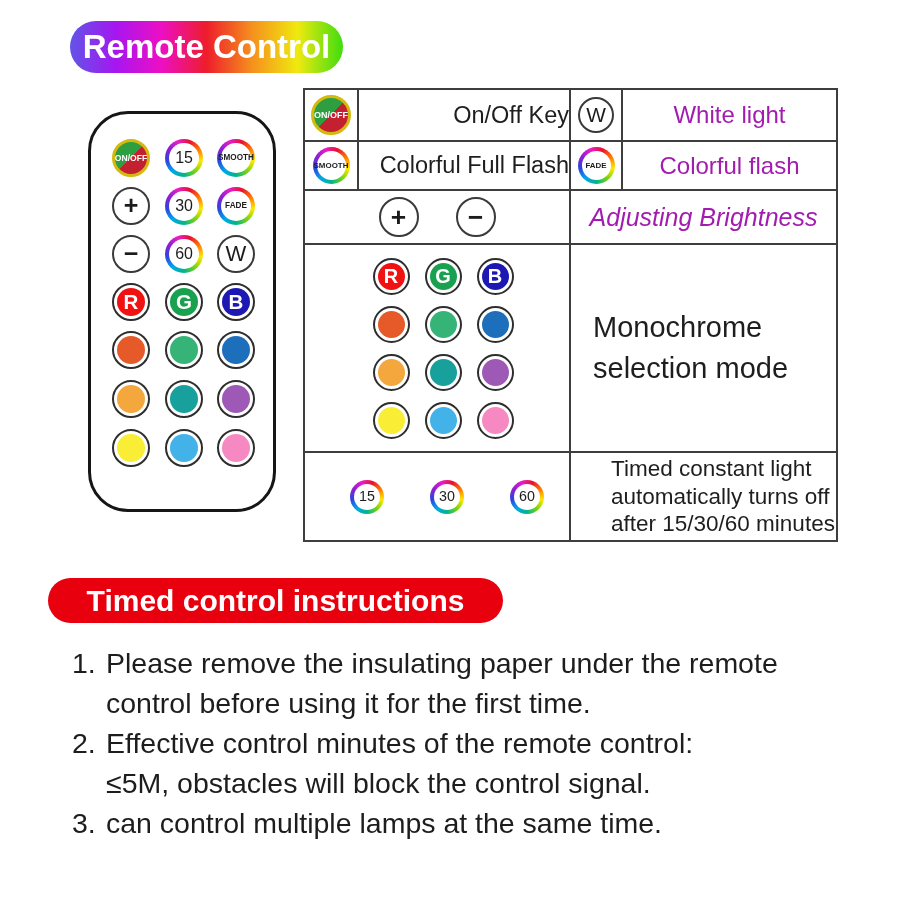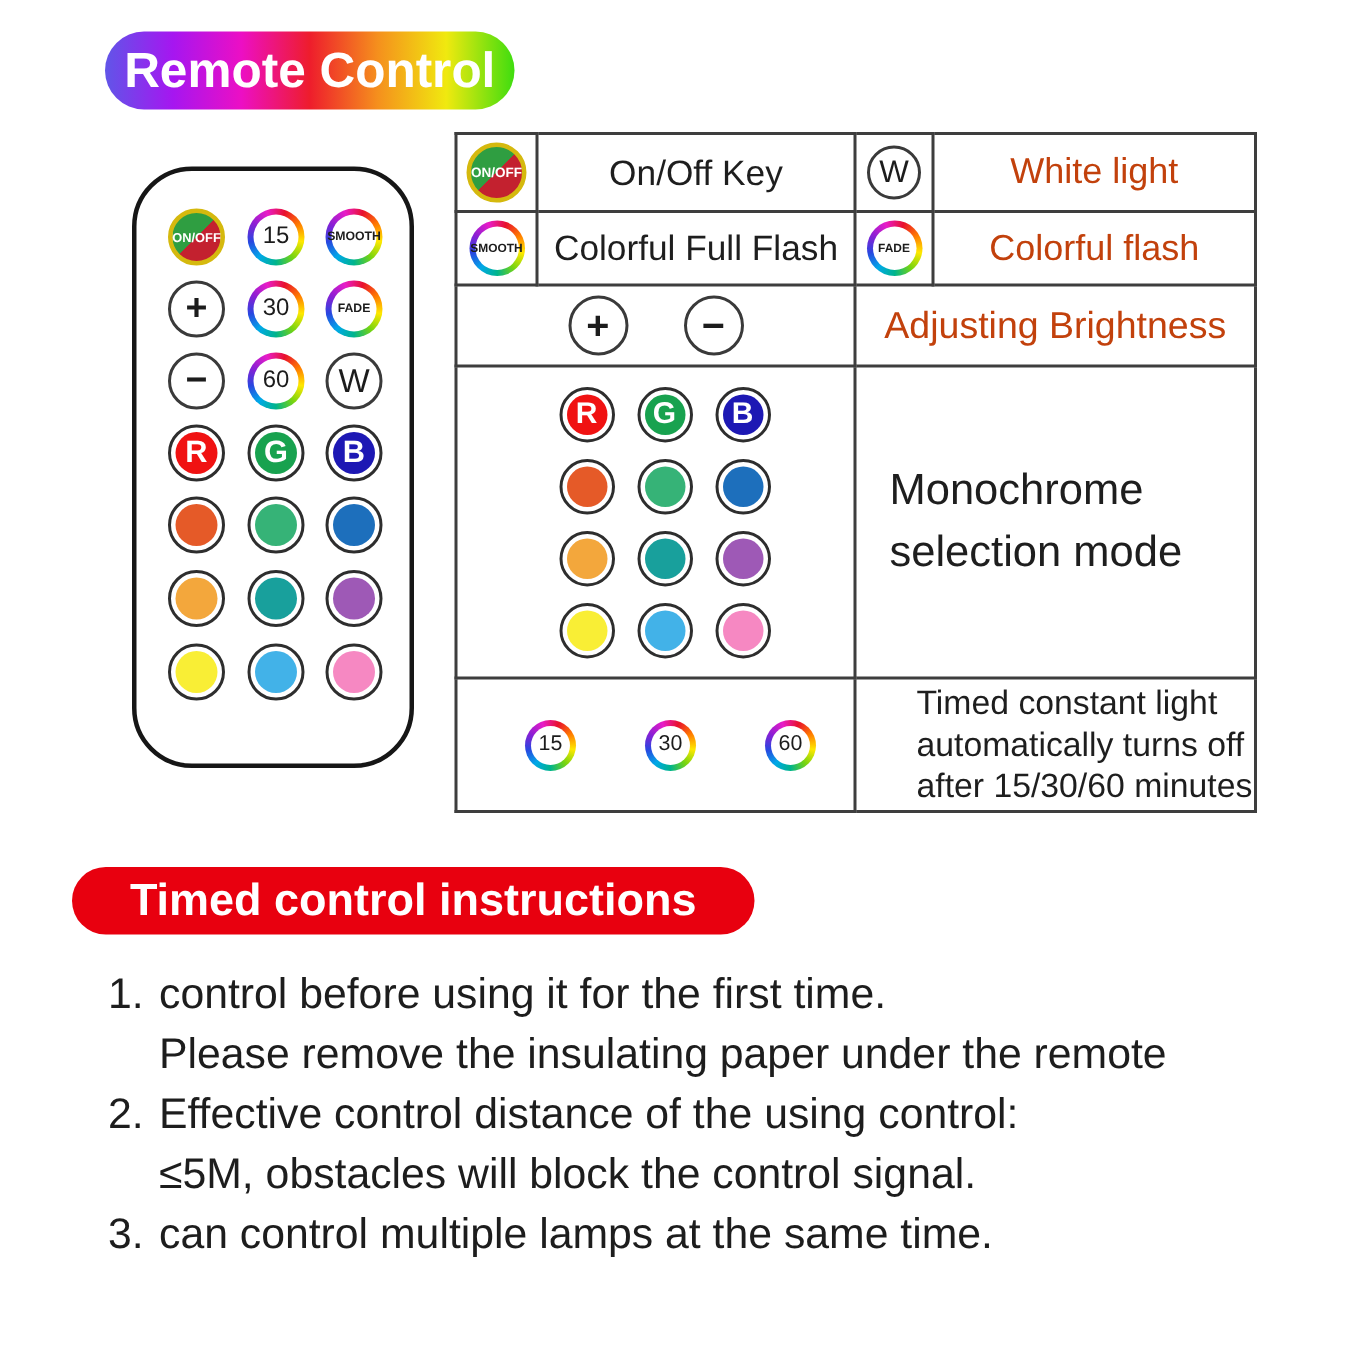--- a/index.html
+++ b/index.html
@@ -26,23 +26,23 @@
   .btn.color{background:#fff;border:2.5px solid #2e2e2e;}
   .btn.color .fill{position:absolute;inset:3px;border-radius:50%;z-index:1;}
   .btn.color .lbl{color:#fff;}
 
   
   .ptable{position:absolute;left:303px;top:88px;border-collapse:collapse;table-layout:fixed;}
   .ptable td{border:2px solid #3e3e3e;padding:0;vertical-align:middle;overflow:hidden;}
   .col1{width:52px;} .col2{width:210px;} .col3{width:50px;} .col4{width:213px;}
   .r1 td{height:50px;} .r2 td{height:47px;} .r3 td{height:52px;} .r4 td{height:206px;} .r5 td{height:87px;padding-left:20px;}
   .iwrap{display:flex;align-items:center;justify-content:center;}
-  .lcell{font-size:23.5px;color:#1e1e1e;text-align:center;padding-left:12px;}
-  .ccell{font-size:24px;color:#c2410c;text-align:center;}
-  .r3 .ccell{font-size:25px;}
+  .lcell{font-size:23.5px;color:#1e1e1e;text-align:right;padding-left:12px;}
+  .ccell{font-size:24px;color:#a21caf;text-align:center;}
+  .r3 .ccell{font-size:25px;font-style:italic;}
   .pm-row{display:flex;align-items:center;justify-content:center;gap:37px;}
   .mono-grid{display:grid;grid-template-columns:repeat(3,37px);gap:11px 15px;justify-content:center;margin-left:12px;}
   .mono-label{font-size:29px;line-height:41px;color:#1e1e1e;padding-left:22px;padding-right:10px;}
   .timer-row{display:flex;align-items:center;justify-content:center;gap:46px;}
   .timer-label{font-size:22.5px;line-height:27.5px;color:#1e1e1e;padding-left:20px;}
   .timer-label div{display:block;}
 
   
   .red-banner{position:absolute;left:48px;top:578px;width:455px;height:45px;border-radius:23px;
     display:flex;align-items:center;justify-content:center;color:#fff;font-size:30px;font-weight:bold;}
@@ -269,26 +269,26 @@
   </tbody>
     </table>
 
   <div class="red-banner" style="background: rgb(232, 0, 15);">
     <span>Timed control instructions</span>
   </div>
 
   <ol class="instructions">
       <li class="instr-item">
         <span class="instr-num">1.</span>
+        <div>Please remove the insulating paper under the remote</div>
         <div>control before using it for the first time.</div>
-        <div>Please remove the insulating paper under the remote</div>
       </li>
       <li class="instr-item">
         <span class="instr-num">2.</span>
-        <div>Effective control distance of the using control:</div>
+        <div>Effective control minutes of the remote control:</div>
         <div>≤5M, obstacles will block the control signal.</div>
       </li>
       <li class="instr-item">
         <span class="instr-num">3.</span>
         <div>can control multiple lamps at the same time.</div>
       </li>
     </ol>
 
 </div>
 

